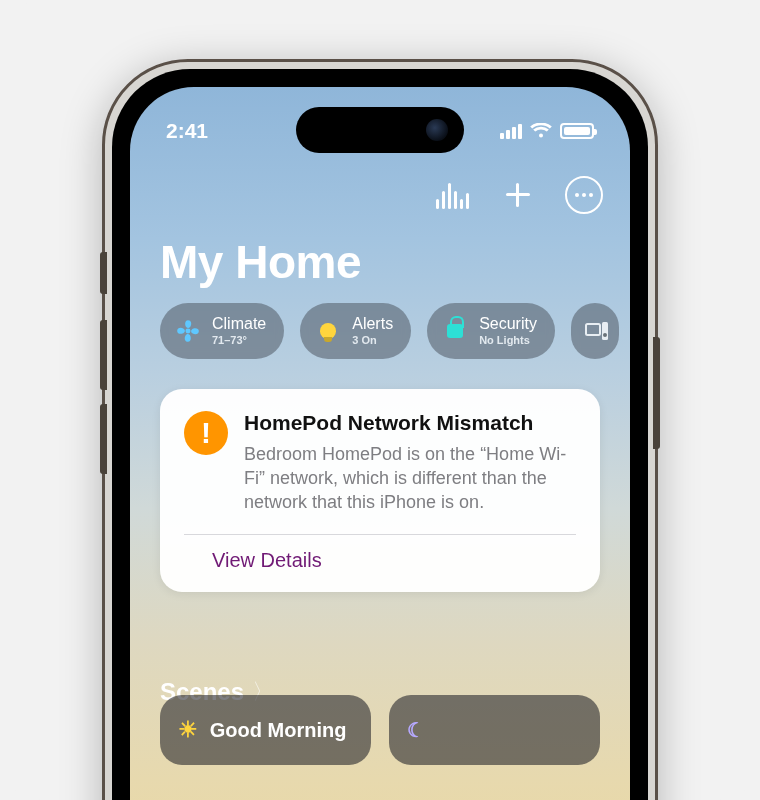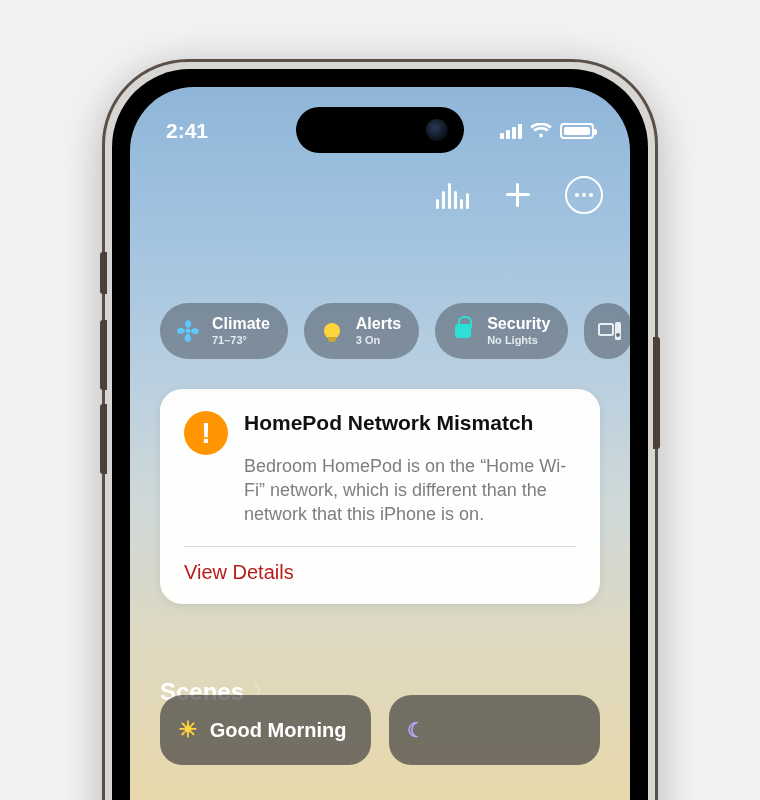--- a/index.html
+++ b/index.html
@@ -147,21 +147,21 @@
     backdrop-filter: blur(4px);
     border-radius: 30px;
     padding: 10px 18px 10px 14px;
     display: flex; align-items: center; gap: 10px;
     color: #fff;
     height: 56px;
   }
   .chip-partial { padding: 10px 8px 10px 12px; }
   .chip .ico { width: 28px; height: 28px; display:flex; align-items:center; justify-content:center; flex-shrink:0; }
   .chip .txt { display:flex; flex-direction:column; line-height:1.15; }
-  .chip .t1 { font-size: 16px; font-weight:700; }
+  .chip .t1 { font-size: 16px; font-weight:400; }
   .chip .t2 { font-size: 11px; font-weight:700; color: #e8eef3; opacity:0.95; }
   .fan svg { display:block; }
   .bulb { width:16px; height:16px; background:#ffd53d; border-radius:50% 50% 48% 48%; position:relative; }
   .bulb::after{content:""; position:absolute; left:4px; top:14px; width:8px; height:5px; background:#c8a82c; border-radius:0 0 3px 3px;}
   .lock { position:relative; width:16px; height:14px; background:#2de0d6; border-radius:3px; }
   .lock::before{content:""; position:absolute; left:3px; top:-8px; width:10px; height:10px; border:2.5px solid #2de0d6; border-bottom:none; border-radius:6px 6px 0 0;}
 
   
   .card {
     position: absolute;
@@ -171,24 +171,24 @@
     padding: 22px 24px 20px;
     box-shadow: 0 2px 10px rgba(0,0,0,0.08);
   }
   .card-head { display:flex; gap:16px; }
   .warn {
     width:44px; height:44px; flex-shrink:0;
     background:#ff9500; border-radius:50%;
     display:flex; align-items:center; justify-content:center;
     color:#fff; font-size:30px; font-weight:700;
   }
-  .card-title { font-size:21px; font-weight:700; color:#111; margin-bottom:20px; }
+  .card-title { font-size:21px; font-weight:700; color:#111; margin-bottom:8px; }
   .card-body  { font-size:18px; color:#7e7e82; line-height:1.32; }
   .card-divider { height:1px; background:#d8d8dc; margin:20px 0 14px; }
-  .card-action { font-size:20px; font-weight:500; color:#b91c1c; }
+  .card-action { font-size:20px; font-weight:500; color:#701a75;margin-left:28px; }
 
   
   .scenes {
     position: absolute;
     left: 30px; top: 590px;
     color:#fff;
   }
   .scenes-head { display:flex; align-items:center; gap:8px; font-size:24px; font-weight:700; }
   .chevron { color: rgba(255,255,255,0.6); font-size:22px; font-weight:400; }
   .scene-row {
@@ -260,20 +260,21 @@
             <span class="tb-circle">
                 <span class="dots">
                   <i></i>
                   <i></i>
                   <i></i>
                 </span>
               </span>
           </div>
         </div>
 
+        <div class="title">My Home</div>
 
         <div class="chips">
           <div class="chip">
             <span class="ico fan">
               <svg width="26" height="26" viewBox="0 0 24 24">
                   <g fill="#5fc8ff">
                     <circle cx="12" cy="12" r="2.3"></circle>
                     <path d="M12 2c3 0 3.6 3.3 2.4 5.6-1 1.9-2.9 2-4.1.6C9 6.6 8.8 2 12 2zM22 12c0 3-3.3 3.6-5.6 2.4-1.9-1-2-2.9-.6-4.1C17.4 9 22 8.8 22 12zM12 22c-3 0-3.6-3.3-2.4-5.6 1-1.9 2.9-2 4.1-.6 1.3 1.6 1.5 6.2-1.7 6.2zM2 12c0-3 3.3-3.6 5.6-2.4 1.9 1 2 2.9.6 4.1C6.6 15 2 15.2 2 12z"></path>
                   </g>
                 </svg>

